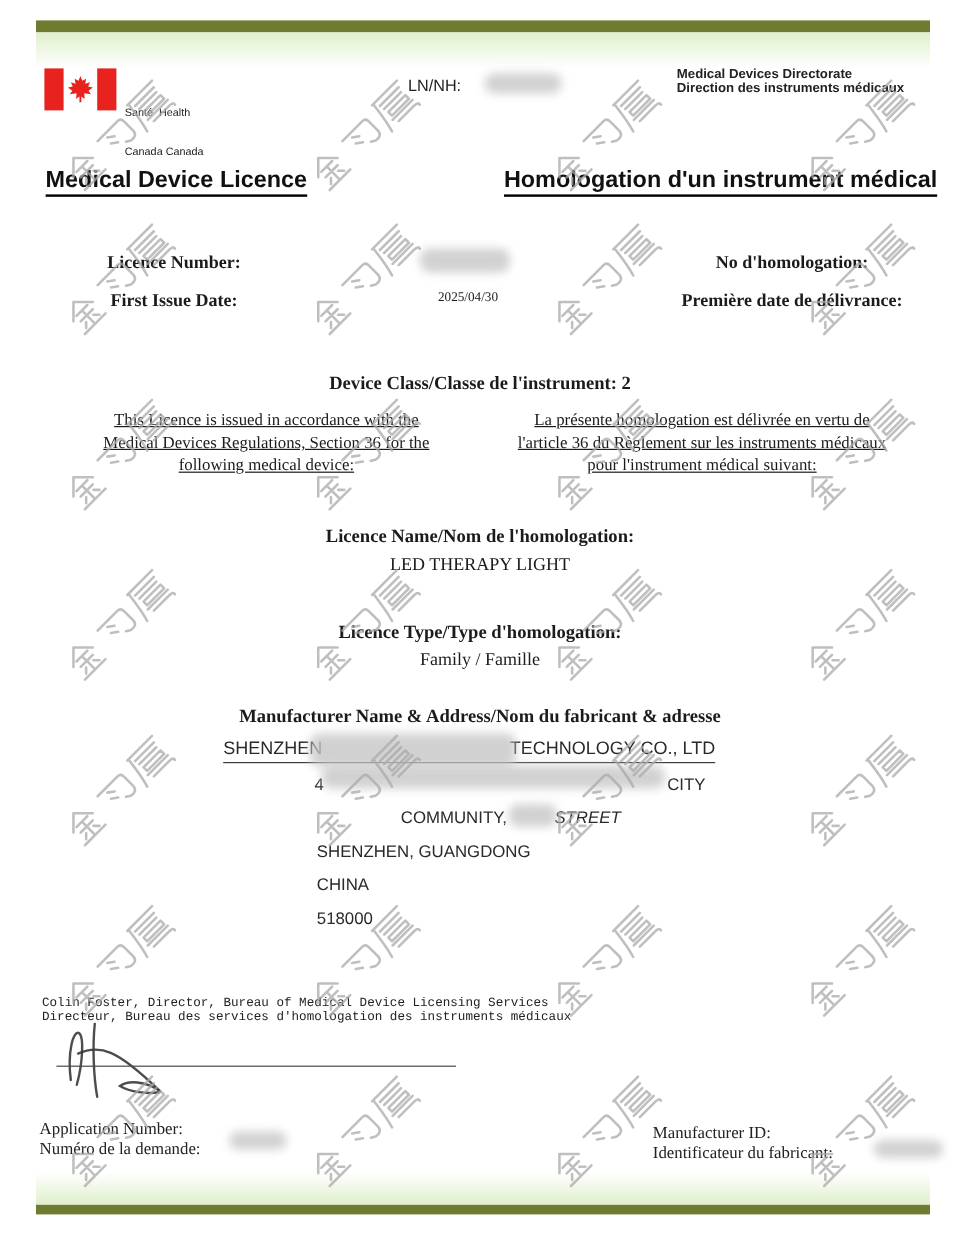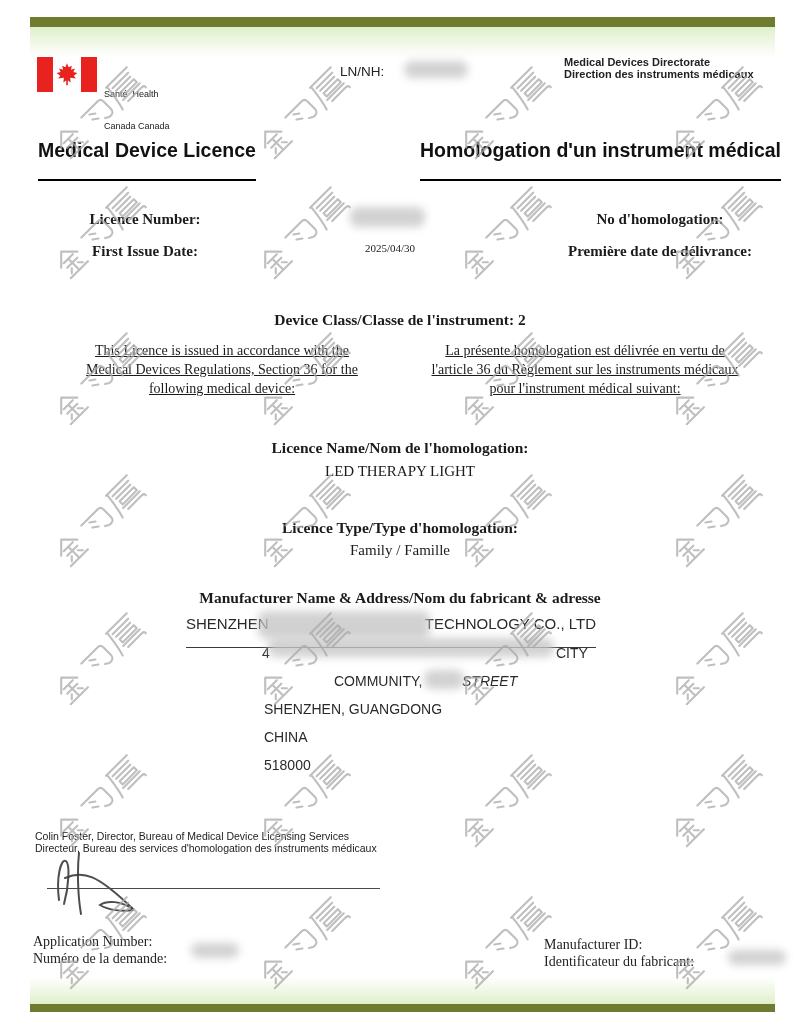--- a/index.html
+++ b/index.html
@@ -27,34 +27,34 @@
   .flag{left:37px;top:57px;width:60px;height:35px;background:#fff;}
   .flag .bar{position:absolute;top:0;width:16px;height:35px;background:var(--flagred);}
   .flag .bar.l{left:0;} .flag .bar.r{right:0;}
   .flag svg{position:absolute;left:18px;top:4px;width:24px;height:27px;fill:var(--flagred);}
 
   .wordmark{left:104px;top:68px;font-size:9px;line-height:10.5px;font-weight:normal;white-space:pre;color:#222;}
   .lnnh{left:340px;top:64px;font-size:13.5px;color:#222;}
   .directorate{left:533px;top:57px;font-size:11px;line-height:11.5px;font-weight:bold;color:#222;padding-left:31px;}
 
   .title{top:139px;font-size:19.5px;font-weight:bold;color:#111;}
-  .title span{border-bottom:2.5px solid #000;padding-bottom:18px;}
+  .title span{border-bottom:2.5px solid #000;padding-bottom:1px;}
   .title.en{left:38px;} .title.fr{right:19px;}
 
   .liclabel{font-size:15px;font-weight:bold;}
   .para{font-size:14px;line-height:19px;text-align:center;text-decoration:underline;}
   .h-serif{font-size:15.5px;font-weight:bold;}
   .val-serif{font-size:15px;}
 
   .company{left:186px;top:615px;width:410px;display:flex;justify-content:space-between;
     font-family:"Liberation Sans", sans-serif;font-size:15px;color:#2a2a2a;
-    border-bottom:1.8px solid #3a3a3a;padding-bottom:15px;}
+    border-bottom:1.8px solid #3a3a3a;padding-bottom:3px;}
   .addr{font-family:"Liberation Sans", sans-serif;font-size:14px;color:#2a2a2a;}
 
-  .sigtext{font-family:Liberation Sans, sans-serif;font-size:10.5px;line-height:12px;color:#222;}
+  .sigtext{font-family:Liberation Mono, monospace;font-size:10.5px;line-height:12px;color:#222;}
   .sigline{left:47px;top:888px;width:333px;height:0;border-top:1.8px solid #4a4a4a;}
   .sigsvg{left:45px;top:852px;width:120px;height:64px;}
   .sigsvg path{stroke:#3a3a3a;stroke-width:2;fill:none;stroke-linecap:round;opacity:.9;}
 
   .foot{font-size:14px;line-height:12.5px;color:#222;}
   .foot div{margin-bottom:4px;}
 
   .redact{position:absolute;background:#c6c6c6;filter:blur(4px);border-radius:8px;opacity:.8;z-index:3;}
 
   

